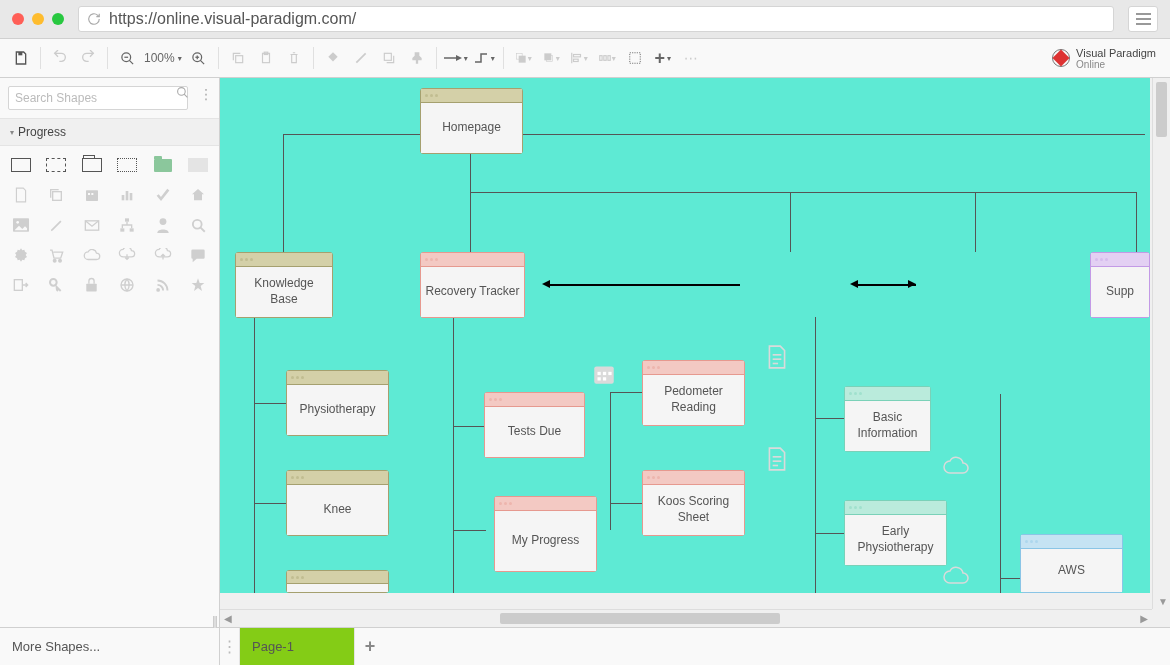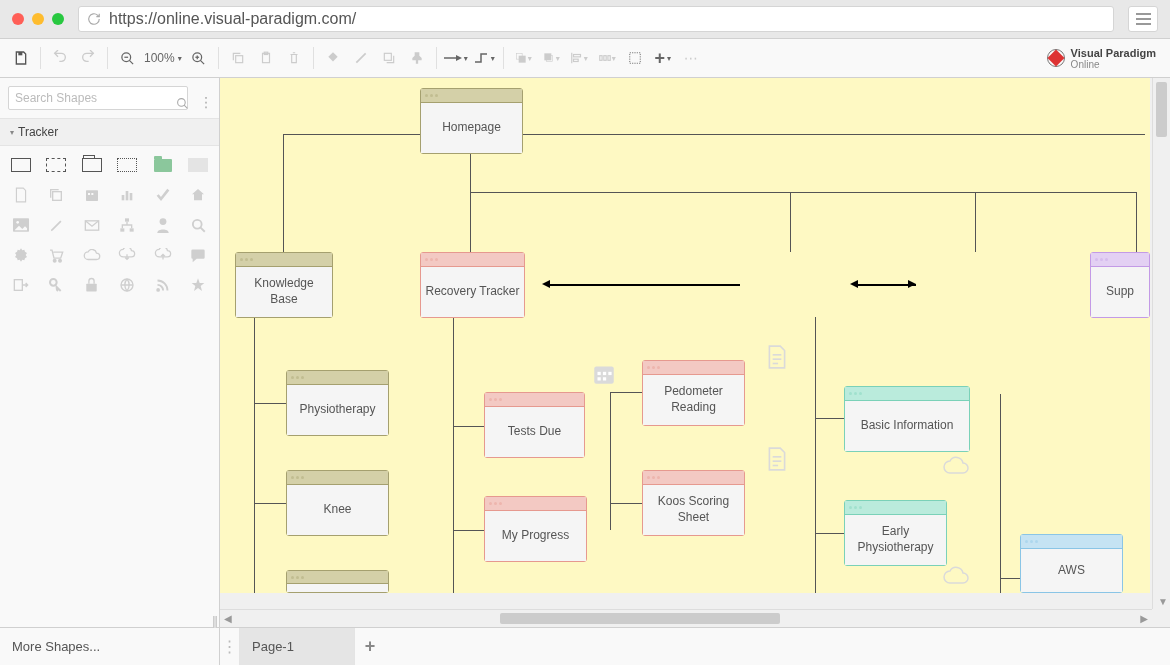--- a/index.html
+++ b/index.html
@@ -23,21 +23,21 @@
 .tb-sep{width:1px;height:22px;background:#e0e0e0;margin:0 4px}
 .zoom-lvl{color:#666;padding:0 2px;display:flex;align-items:center;gap:3px}
 .brand{margin-left:auto;display:flex;align-items:center;gap:6px;font-size:11px;color:#444;padding-right:6px}
 .brand-icon{width:18px;height:18px;position:relative}
 .brand-icon::before{content:"";position:absolute;inset:0;border-radius:50%;border:1px solid #777}
 .brand-icon::after{content:"";position:absolute;left:3px;top:3px;width:12px;height:12px;background:#d33;transform:rotate(45deg)}
 
 
 .main{display:flex;height:549px}
 .sidebar{width:220px;background:#f9f9f9;border-right:1px solid #d0d0d0;display:flex;flex-direction:column}
-.search-row{padding:8px;display:flex;gap:11px;align-items:flex-end}
+.search-row{padding:8px;display:flex;gap:11px;align-items:flex-start}
 .search-row input{flex:1;height:24px;border:1px solid #d5d5d5;border-radius:2px;padding:0 6px;font-size:12px}
 .search-row input::placeholder{color:#bbb}
 .search-row .sicon{position:absolute;left:176px;color:#aaa;font-size:13px}
 .dots{color:#aaa;font-size:14px;width:12px;text-align:center;cursor:pointer}
 .section-hdr{padding:6px 10px;font-size:12px;color:#444;background:#f0f0f0;border-top:1px solid #e4e4e4;border-bottom:1px solid #e4e4e4;display:flex;align-items:center;gap:4px}
 .section-hdr::before{content:"▾";font-size:8px;color:#888}
 .shape-grid{padding:10px;display:grid;grid-template-columns:repeat(6,1fr);gap:12px 14px}
 .shape-cell{height:18px;display:flex;align-items:center;justify-content:center;color:#cfcfcf;font-size:15px}
 .shape-cell.dark{color:#555}
 .shape-rect{width:20px;height:14px;border:1.5px solid #555}
@@ -46,21 +46,21 @@
 .shape-rect-tab::before{content:"";position:absolute;top:-4px;left:0;width:10px;height:3px;border:1.5px solid #555;border-bottom:none}
 .shape-rect-dots{width:20px;height:14px;border:1.5px dotted #555}
 .shape-folder{width:18px;height:13px;background:#8bc79c;position:relative;border-radius:1px}
 .shape-folder::before{content:"";position:absolute;top:-3px;left:0;width:8px;height:3px;background:#8bc79c;border-radius:1px 1px 0 0}
 .shape-plain{width:20px;height:14px;background:#e4e4e4}
 .sidebar-split{height:10px;display:flex;align-items:center;justify-content:flex-end;padding-right:2px}
 .sidebar-split span{width:4px;height:12px;background:#ddd;border-left:1px solid #ccc;border-right:1px solid #ccc}
 
 
 .canvas-wrap{flex:1;position:relative;background:#f0f0f0;overflow:hidden}
-.canvas{position:absolute;left:0;top:0;width:930px;height:515px;background:#fef9c3;overflow:hidden}
+.canvas{position:absolute;left:0;top:0;width:930px;height:515px;background:#5eead4;overflow:hidden}
 .node{position:absolute;border:1.5px solid;border-radius:3px;display:flex;flex-direction:column}
 .node-hdr{height:14px;border-bottom:1.5px solid;display:flex;align-items:center;padding:0 4px;gap:2px;font-size:8px}
 .node-hdr span{width:3px;height:3px;border-radius:50%;background:currentColor;opacity:.4}
 .node-body{flex:1;display:flex;align-items:center;justify-content:center;font-size:12px;color:#555;text-align:center;padding:4px;background:#f5f5f5;line-height:1.3}
 .c-olive{border-color:#a5a06f;color:#a5a06f}.c-olive .node-hdr{background:#d4d0a8;border-color:#a5a06f}
 .c-salmon{border-color:#e6998f;color:#e6998f}.c-salmon .node-hdr{background:#f3c9c3;border-color:#e6998f}
 .c-teal{border-color:#7ad1b8;color:#7ad1b8}.c-teal .node-hdr{background:#baebdc;border-color:#7ad1b8}
 .c-yellow{border-color:#e6c659;color:#e6c659}.c-yellow .node-hdr{background:#f4e3a5;border-color:#e6c659}
 .c-purple{border-color:#c39ae6;color:#c39ae6}.c-purple .node-hdr{background:#e3d0f3;border-color:#c39ae6}
 .c-blue{border-color:#8ac5e6;color:#8ac5e6}.c-blue .node-hdr{background:#c5e3f3;border-color:#8ac5e6}
@@ -76,21 +76,21 @@
 .scroll-h{position:absolute;left:0;right:18px;bottom:0;height:18px;background:#f0f0f0;border-top:1px solid #ddd}
 .scroll-h .thumb{position:absolute;top:3px;bottom:3px;left:280px;width:280px;background:#ccc;border-radius:2px}
 .scroll-h .arrl{position:absolute;left:4px;top:3px;color:#999;font-size:10px}
 .scroll-h .arrr{position:absolute;right:4px;top:3px;color:#999;font-size:10px}
 
 
 .bottom-bar{height:38px;background:#f9f9f9;border-top:1px solid #d0d0d0;display:flex;align-items:center}
 .more-shapes{width:220px;padding:0 12px;font-size:13px;color:#555;border-right:1px solid #d0d0d0;height:100%;display:flex;align-items:center}
 .tabs{display:flex;align-items:center;height:100%}
 .tab-handle{width:20px;display:flex;align-items:center;justify-content:center;color:#bbb;height:100%;border-right:1px solid #e4e4e4}
-.page-tab{padding:0 60px 0 12px;font-size:13px;color:#555;height:100%;display:flex;align-items:center;border-right:1px solid #e4e4e4;background:#e5e5e5}
+.page-tab{padding:0 60px 0 12px;font-size:13px;color:#555;height:100%;display:flex;align-items:center;border-right:1px solid #e4e4e4;background:#84cc16}
 .add-tab{width:30px;display:flex;align-items:center;justify-content:center;color:#888;font-size:18px;font-weight:bold}
 
 svg{display:block}
 </style>
 </head>
 <body>
 
 <div class="browser-top">
   <div class="traffic-lights">
     <span class="tl tl-r"></span>
@@ -249,40 +249,40 @@
       <span style="font-size:18px;font-weight:bold">+</span>
       <span style="font-size:8px;margin-left:2px">▾</span>
     </div>
   <div class="tb-btn muted">
       <span style="font-size:14px">⋯</span>
     </div>
 
   <div class="brand">
     <span class="brand-icon"></span>
     <div>
-      <div style="font-weight:700">Visual Paradigm</div>
+      <div style="font-weight:400">Visual Paradigm</div>
       <div style="font-size:10px;color:#888">Online</div>
     </div>
   </div>
 </div>
 
 <div class="main">
   <div class="sidebar">
     <div class="search-row" style="position:relative">
       <input placeholder="Search Shapes" style="">
       <span class="sicon">
         <svg width="13" height="13" viewBox="0 0 24 24" fill="none" stroke="#aaa" stroke-width="2">
             <circle cx="10" cy="10" r="7"></circle>
             <line x1="15" y1="15" x2="21" y2="21"></line>
           </svg>
       </span>
       <span class="dots">⋮</span>
     </div>
     <div class="section-hdr">
-      <span>Tracker</span>
+      <span>Progress</span>
     </div>
     <div class="shape-grid">
       <div class="shape-cell dark">
           <span class="shape-rect"></span>
         </div>
       <div class="shape-cell dark">
           <span class="shape-rect-d"></span>
         </div>
       <div class="shape-cell dark">
           <span class="shape-rect-tab"></span>
@@ -584,21 +584,21 @@
       </div>
 
       <div class="node c-salmon" style="left:264px;top:314px;width:101px;height:66px">
         <div class="node-hdr">
             <span></span>
             <span></span>
             <span></span>
           </div>
         <div class="node-body">Tests Due</div>
       </div>
-      <div class="node c-salmon" style="left:264px;top:418px;width:103px;height:66px">
+      <div class="node c-salmon" style="left:274px;top:418px;width:103px;height:76px">
         <div class="node-hdr">
             <span></span>
             <span></span>
             <span></span>
           </div>
         <div class="node-body">My Progress</div>
       </div>
 
       <div class="node c-salmon" style="left:422px;top:282px;width:103px;height:66px">
         <div class="node-hdr">
@@ -610,21 +610,21 @@
       </div>
       <div class="node c-salmon" style="left:422px;top:392px;width:103px;height:66px">
         <div class="node-hdr">
             <span></span>
             <span></span>
             <span></span>
           </div>
         <div class="node-body">Koos Scoring Sheet</div>
       </div>
 
-      <div class="node c-teal" style="left:624px;top:308px;width:126px;height:66px">
+      <div class="node c-teal" style="left:624px;top:308px;width:87px;height:66px">
         <div class="node-hdr">
             <span></span>
             <span></span>
             <span></span>
           </div>
         <div class="node-body">Basic Information</div>
       </div>
       <div class="node c-teal" style="left:624px;top:422px;width:103px;height:66px">
         <div class="node-hdr">
             <span></span>

